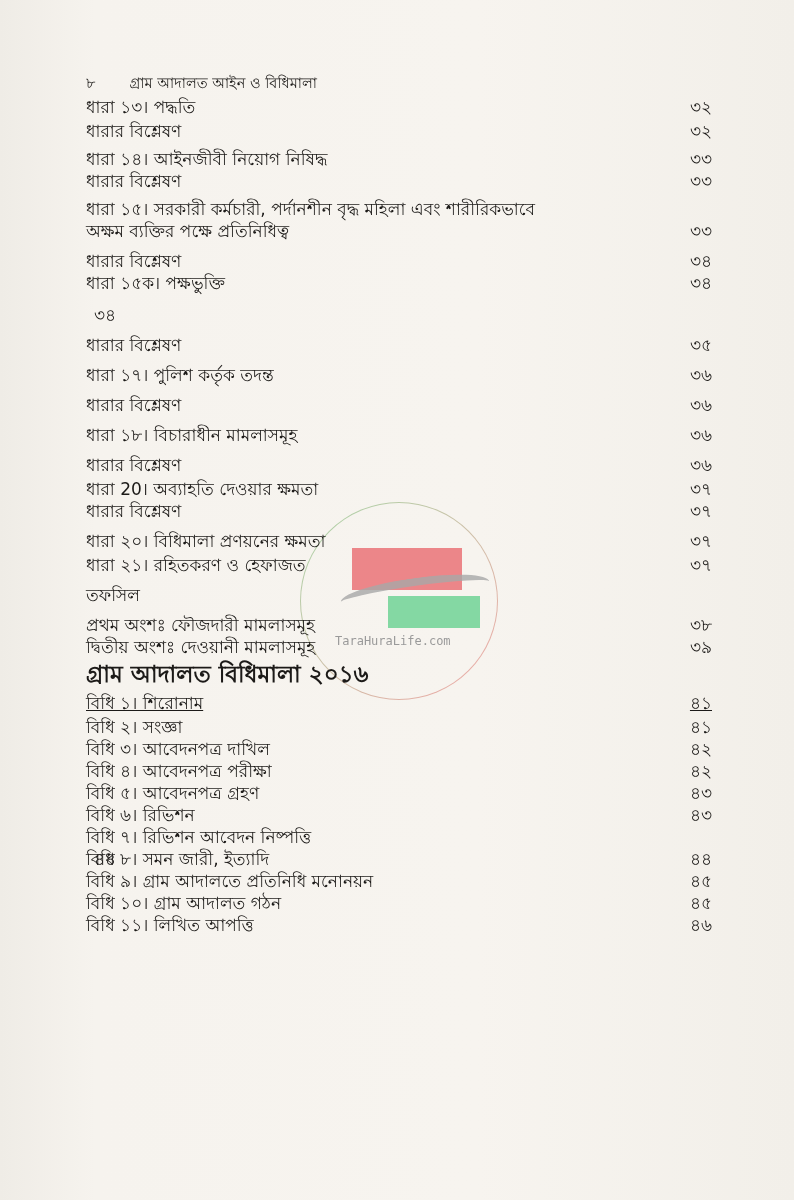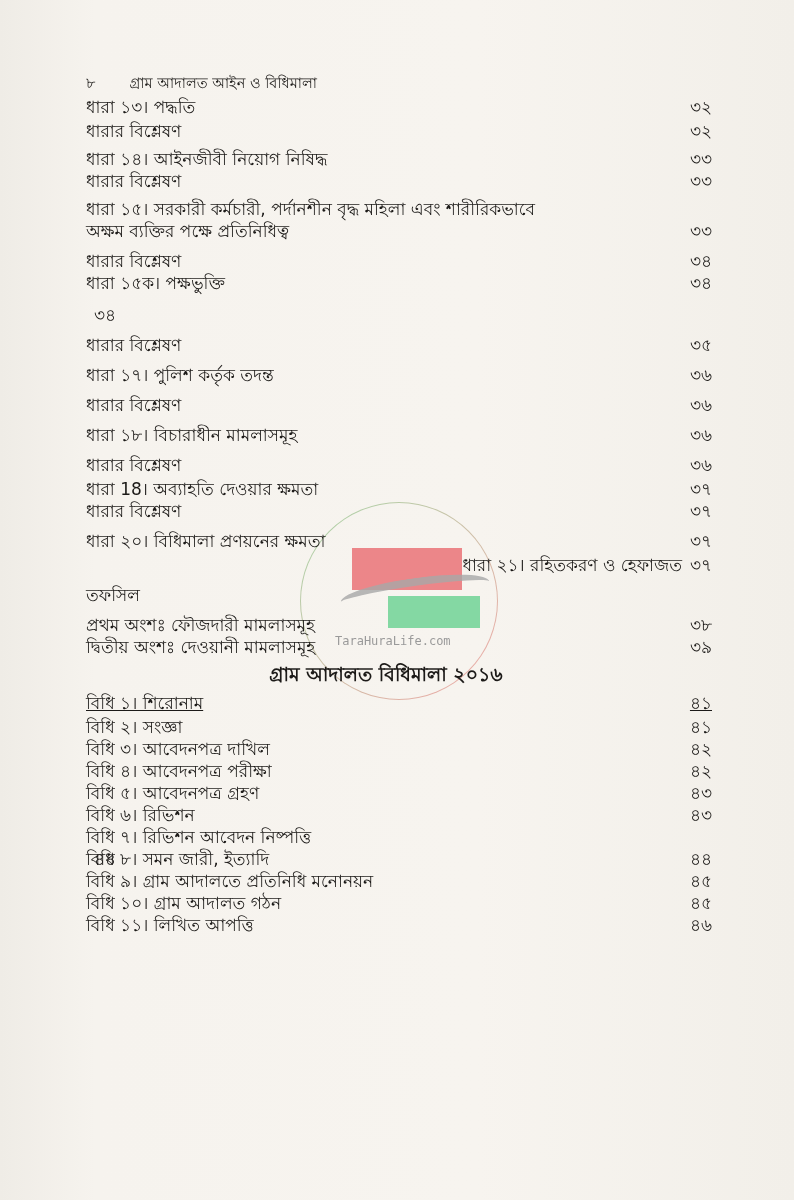--- a/index.html
+++ b/index.html
@@ -20,21 +20,21 @@
   }
   .toc {
     position: absolute; left: 86px; top: 96px; width: 626px;
   }
   .row {
     display: flex; justify-content: space-between; align-items: baseline;
     font-size: 17px; line-height: 22px;
   }
   .row .pg { text-align: right; min-width: 30px; }
   .section-title {
-    text-align: center; font-size: 19px; font-weight: bold;
+    font-size: 23px; font-weight: bold;
     line-height: 28px; margin: 2px 0 4px 0; padding-right: 26px;
   }
   .watermark {
     position: absolute; left: 300px; top: 502px; width: 196px; height: 196px;
     border-radius: 50%;
     border: 1.5px solid transparent;
     background:
       linear-gradient(#f7f4ef, #f7f4ef) padding-box,
       linear-gradient(135deg, #9fd3a0, #f2a0a0) border-box;
     opacity: 0.9;
@@ -114,32 +114,32 @@
         </div>
         <div class="row" style="height: 30px;">
           <span>ধারা ১৮। বিচারাধীন মামলাসমূহ</span>
           <span class="pg">৩৬</span>
         </div>
         <div class="row" style="height: 24px;">
           <span>ধারার বিশ্লেষণ</span>
           <span class="pg">৩৬</span>
         </div>
         <div class="row" style="height: 22px;">
-          <span>ধারা 18। অব্যাহতি দেওয়ার ক্ষমতা</span>
+          <span>ধারা 20। অব্যাহতি দেওয়ার ক্ষমতা</span>
           <span class="pg">৩৭</span>
         </div>
         <div class="row" style="height: 30px;">
           <span>ধারার বিশ্লেষণ</span>
           <span class="pg">৩৭</span>
         </div>
         <div class="row" style="height: 24px;">
           <span>ধারা ২০। বিধিমালা প্রণয়নের ক্ষমতা</span>
           <span class="pg">৩৭</span>
         </div>
-        <div class="row" style="height: 30px; justify-content: flex-end;">
+        <div class="row" style="height: 30px;">
           <span>ধারা ২১। রহিতকরণ ও হেফাজত</span>
           <span class="pg">৩৭</span>
         </div>
         <div class="row" style="height: 30px;">
           <span>তফসিল</span>
           <span class="pg"></span>
         </div>
         <div class="row" style="height: 22px;">
           <span>প্রথম অংশঃ ফৌজদারী মামলাসমূহ</span>
           <span class="pg">৩৮</span>

